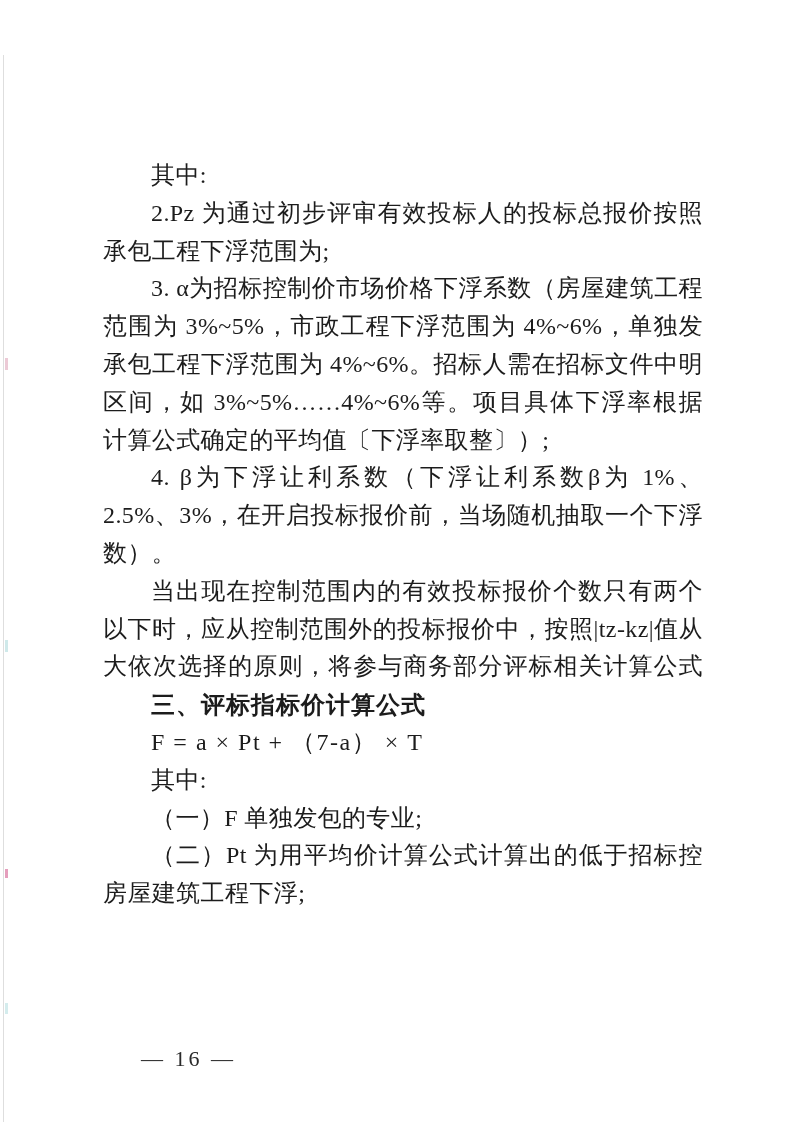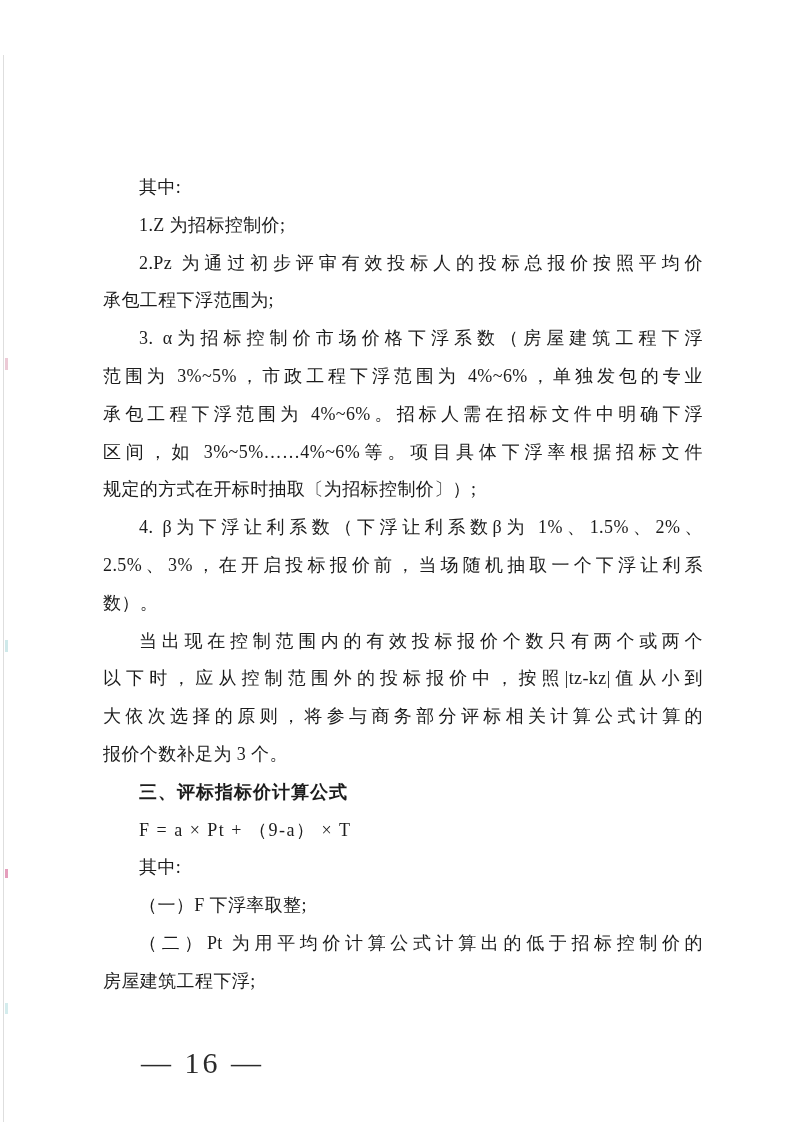--- a/index.html
+++ b/index.html
@@ -33,24 +33,23 @@
   .tick-1 { top: 303px; height: 12px; background: #eccad6; }
   .tick-2 { top: 585px; height: 12px; background: #cfe9ea; }
   .tick-3 { top: 814px; height: 9px;  background: #e59ebc; }
   .tick-4 { top: 948px; height: 11px; background: #d4eced; }
 
   .content {
     position: absolute;
     left: 103px;
     top: 157px;
     width: 600px;
-    font-size: 18px;
+    font-size: 24px;
     line-height: 37.8px;
     letter-spacing: 0.4px;
-    margin-top: 12px;
   }
   .line {
     white-space: nowrap;
     text-align: left;
   }
   .line.fill {
     white-space: normal;
     text-align: justify;
     text-align-last: justify;
     overflow: hidden;
@@ -64,57 +63,55 @@
     font-weight: 700;
     letter-spacing: 1px;
   }
   .line.formula {
     letter-spacing: 1.5px;
   }
   .footer {
     position: absolute;
     left: 141px;
     top: 1046px;
-    font-size: 30px;
+    font-size: 22px;
     letter-spacing: 3px;
     color: #2a2a2a;
   }
 </style>
 </head>
 <body>
 
 <div class="page">
 
   <div class="scan-edge">
     <div class="scan-tick tick-1"></div>
     <div class="scan-tick tick-2"></div>
     <div class="scan-tick tick-3"></div>
     <div class="scan-tick tick-4"></div>
   </div>
 
   <div class="content" id="lines-container">
       <div class="line body indent">其中:</div>
-      <div class="line body indent">1.Z 为招标控制价;</div>
       <div class="line body indent fill">2.Pz 为通过初步评审有效投标人的投标总报价按照平均价</div>
       <div class="line body">承包工程下浮范围为;</div>
       <div class="line body indent fill">3. α为招标控制价市场价格下浮系数（房屋建筑工程下浮</div>
       <div class="line body fill">范围为 3%~5%，市政工程下浮范围为 4%~6%，单独发包的专业</div>
       <div class="line body fill">承包工程下浮范围为 4%~6%。招标人需在招标文件中明确下浮</div>
       <div class="line body fill">区间，如 3%~5%……4%~6%等。项目具体下浮率根据招标文件</div>
-      <div class="line body">规定的方式在开标时抽取〔为招标控制价〕）;</div>
+      <div class="line body">计算公式确定的平均值〔下浮率取整〕）;</div>
       <div class="line body indent fill">4. β为下浮让利系数（下浮让利系数β为 1%、1.5%、2%、</div>
       <div class="line body fill">2.5%、3%，在开启投标报价前，当场随机抽取一个下浮让利系</div>
       <div class="line body">数）。</div>
       <div class="line body indent fill">当出现在控制范围内的有效投标报价个数只有两个或两个</div>
       <div class="line body fill">以下时，应从控制范围外的投标报价中，按照|tz-kz|值从小到</div>
       <div class="line body fill">大依次选择的原则，将参与商务部分评标相关计算公式计算的</div>
-      <div class="line body">报价个数补足为 3 个。</div>
       <div class="line heading indent">三、评标指标价计算公式</div>
-      <div class="line formula indent">F = a × Pt + （9-a） × T</div>
+      <div class="line formula indent">F = a × Pt + （7-a） × T</div>
       <div class="line body indent">其中:</div>
-      <div class="line body indent">（一）F 下浮率取整;</div>
+      <div class="line body indent">（一）F 单独发包的专业;</div>
       <div class="line body indent fill">（二）Pt 为用平均价计算公式计算出的低于招标控制价的</div>
       <div class="line body">房屋建筑工程下浮;</div>
     </div>
 
   <div class="footer">— 16 —</div>
 
 </div>
 
 </body></html>

